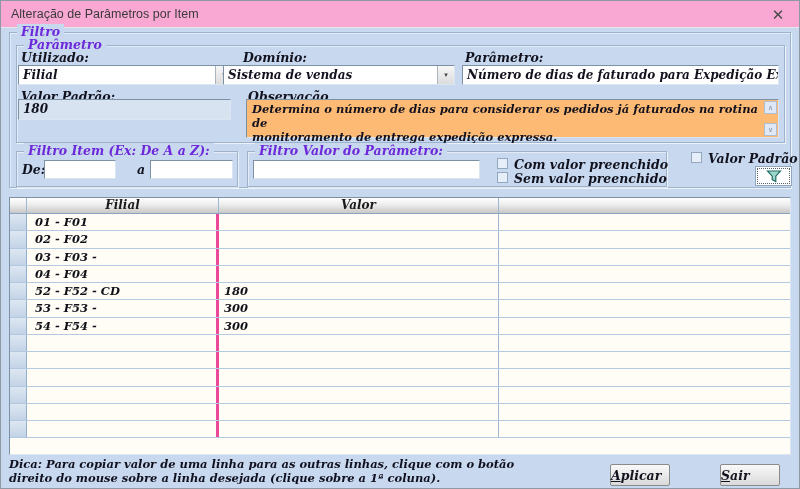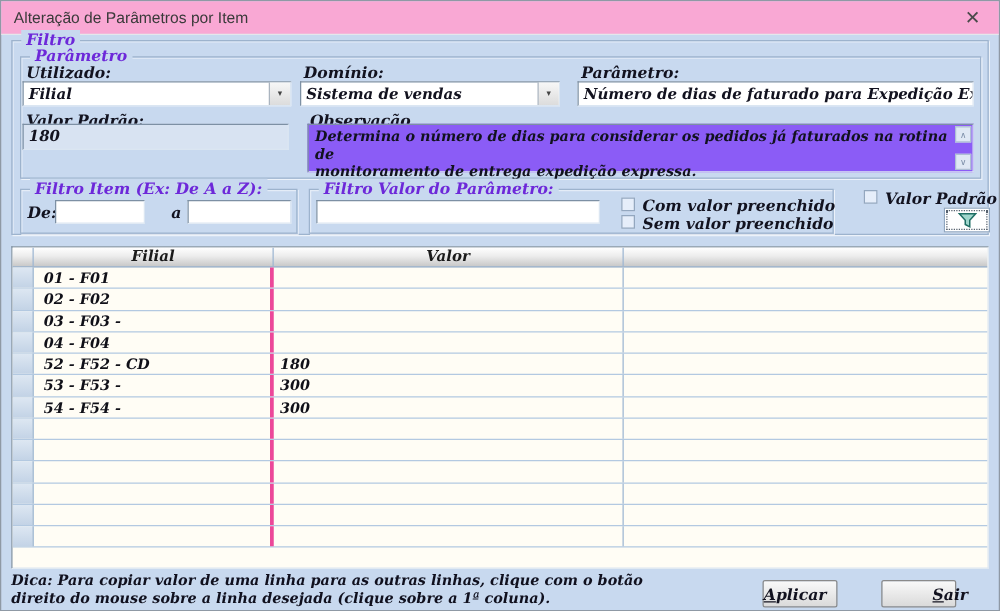--- a/index.html
+++ b/index.html
@@ -41,21 +41,21 @@
   .combo { position: absolute; background: #ffffff; display: flex; }
   .combo .combo-text { flex: 1; font-size: 12px; font-weight: bold; font-style: italic; color: #12121f; padding: 2px 4px; white-space: nowrap; overflow: hidden; }
   .combo .arrow-btn {
     width: 17px; border-left: 1px solid #aab4bf;
     background: linear-gradient(#f7f7f7, #dcdcdc);
     font-family: "DejaVu Sans", sans-serif; font-size: 7px; color: #444;
     display: flex; align-items: center; justify-content: center; cursor: pointer;
   }
   .readonly-field { background: #d8e3f2; }
 
-  .obs-box { position: absolute; background: #8b5cf6; padding: 2px 18px 2px 5px;
+  .obs-box { position: absolute; background: #fdba74; padding: 2px 18px 2px 5px;
     font-size: 11.5px; font-weight: bold; font-style: italic; color: #12121f;
     line-height: 14px; white-space: pre-line; }
   .scrollcol { position: absolute; width: 13px; display: flex; flex-direction: column; justify-content: space-between; }
   .scr-btn { width: 13px; height: 13px; background: #dfe8f4; border: 1px solid #aebfd4;
     font-family: "DejaVu Sans", sans-serif; font-size: 7px; color: #7c8ea8;
     display: flex; align-items: center; justify-content: center; cursor: pointer; }
 
   .checkbox-control { position: absolute; display: flex; align-items: flex-start; cursor: pointer; }
   .checkbox-box { width: 11px; height: 11px; margin-top: 1px; background: #e6eefa; border: 1px solid #93a7bf; }
   .checkbox-label { margin-left: 6px; font-size: 12.5px; font-weight: bold; font-style: italic; color: #12121f; white-space: nowrap; }
@@ -84,21 +84,21 @@
 
   .dica { position: absolute; left: 8px; top: 456px; width: 600px;
     font-size: 11.5px; font-weight: bold; font-style: italic; color: #10101e;
     line-height: 14px; white-space: pre-line; }
 
   .btn { position: absolute; top: 463px; width: 60px; height: 22px;
     background: linear-gradient(#f9f9f9, #dadada); border: 1px solid #8a8a8a; border-radius: 2px;
     cursor: pointer; display: flex; align-items: center; justify-content: flex-start; }
   .btn-label { display: block; font-size: 12.5px; font-weight: bold; font-style: italic; color: #12121f; }
   .btn-label::first-letter { text-decoration: underline; }
-  .btn-aplicar { left: 609px; } .btn-sair { left: 704px; padding-left: 40px; }
+  .btn-aplicar { left: 609px; } .btn-sair { left: 719px; }
 </style>
 </head>
 <body>
 
 <div class="window">
 
   <div class="titlebar">
     <span class="title">Alteração de Parâmetros por Item</span>
     <span class="close">✕</span>
   </div>
@@ -111,21 +111,21 @@
     <span class="legend">Parâmetro</span>
   </div>
 
   <span class="lbl" style="left:20px; top:49px;text-align:right;">Utilizado:</span>
   <div class="combo sunken" style="left:17px; top:64px; width:215px; height:20px;">
     <span class="combo-text">Filial</span>
     <span class="arrow-btn">▾</span>
   </div>
 
   <span class="lbl" style="left:242px; top:49px;">Domínio:</span>
-  <div class="combo sunken" style="left:239px; top:64px; width:208px; height:20px;">
+  <div class="combo sunken" style="left:222px; top:64px; width:232px; height:20px;">
     <span class="combo-text">Sistema de vendas</span>
     <span class="arrow-btn">▾</span>
   </div>
 
   <span class="lbl" style="left:464px; top:49px;">Parâmetro:</span>
   <div class="input sunken" style="left:461px; top:64px; width:317px; height:20px;">Número de dias de faturado para Expedição Expressa</div>
 
   <span class="lbl" style="left:20px; top:88px;">Valor Padrão:</span>
   <div class="input sunken readonly-field" style="left:17px; top:98px; width:213px; height:21px;">180</div>
 

